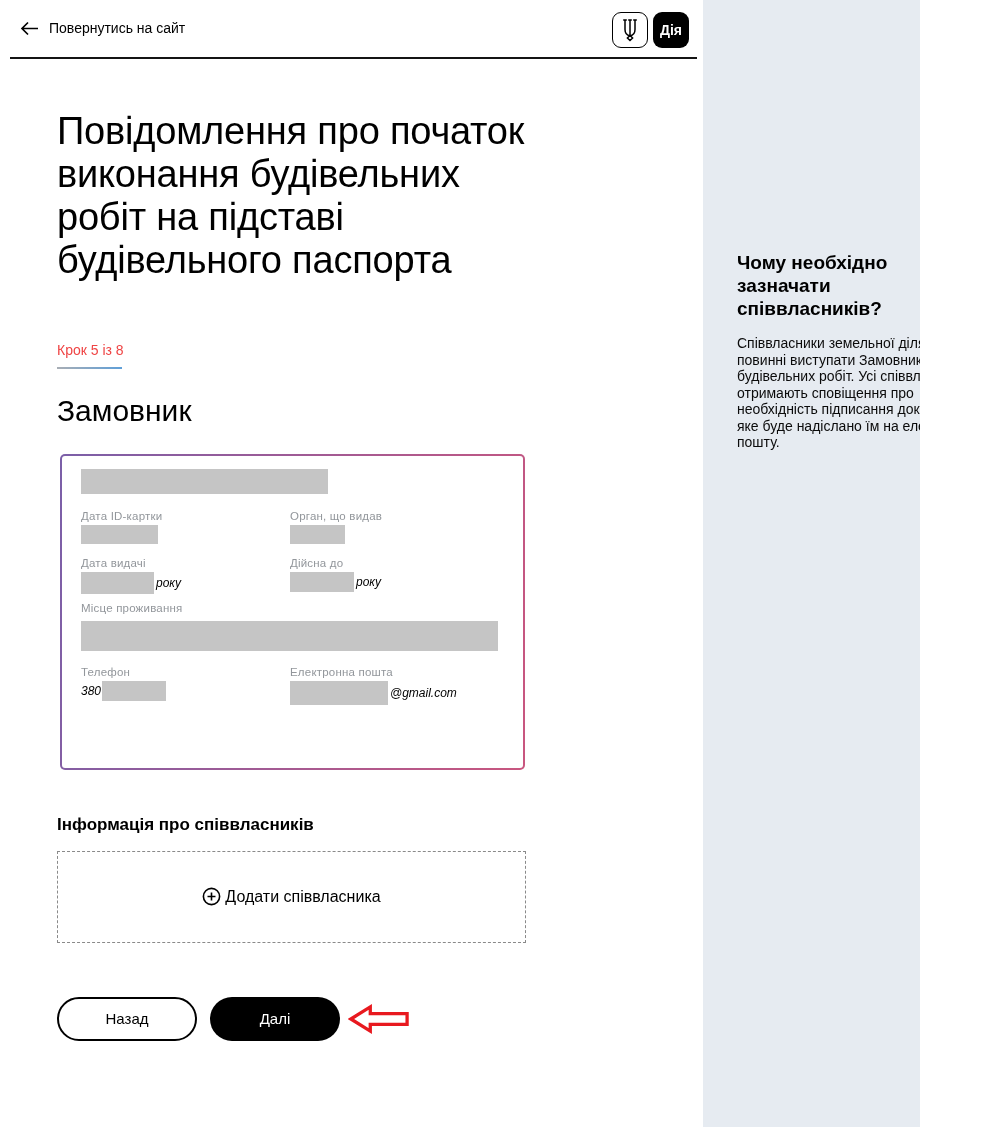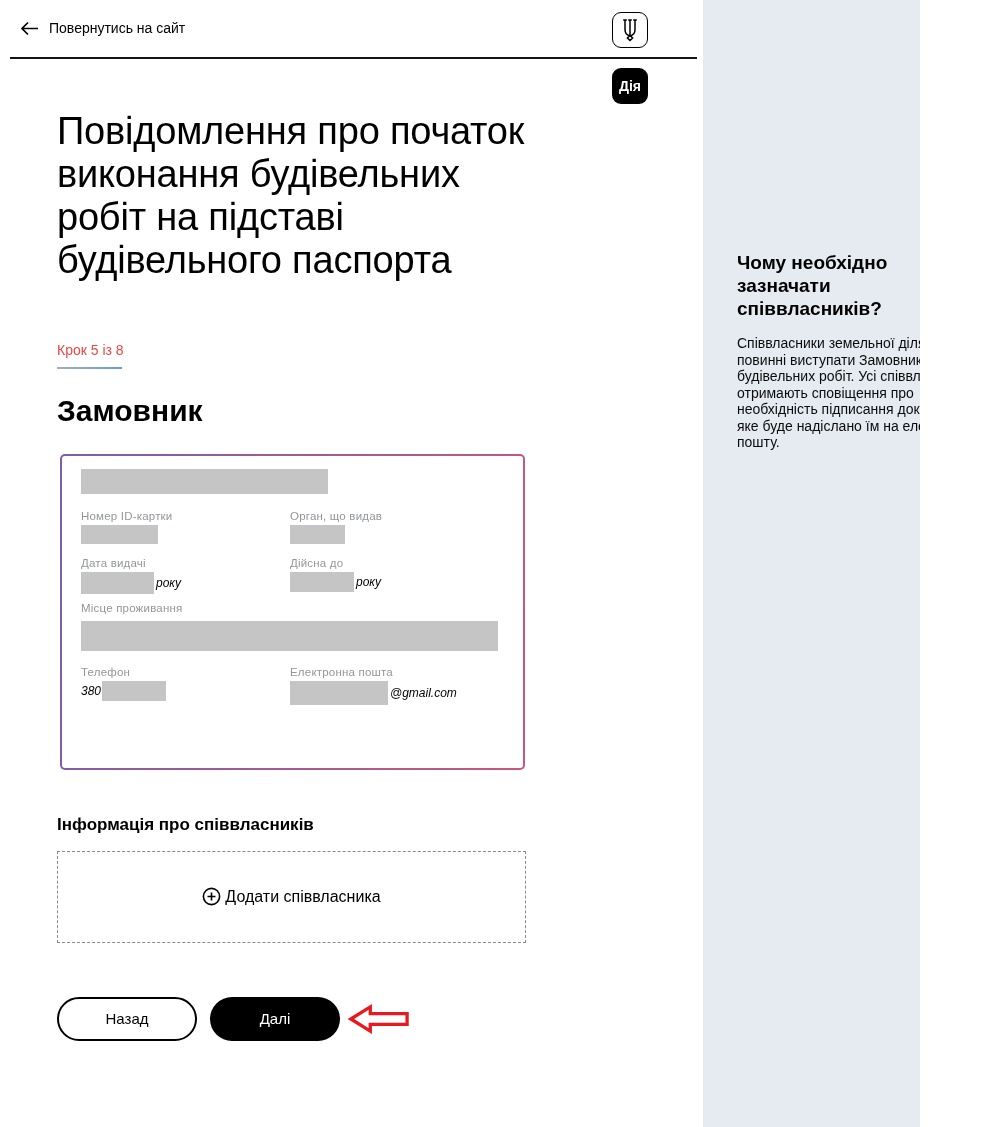--- a/index.html
+++ b/index.html
@@ -14,32 +14,32 @@
   .sidebar-heading { font-size:19px; line-height:23px; font-weight:700; max-width:185px; }
   .sidebar-body { margin-top:15px; width:250px; font-size:14px; line-height:16.5px; color:#0b0b0b; }
   .fab {
     position:absolute; left:227px; top:385px; width:55px; height:55px; border-radius:50%;
     background:#000; display:flex; align-items:center; justify-content:center; z-index:5; cursor:pointer;
   }
 
   
   .header { position:absolute; left:0; top:0; width:703px; height:60px; background:#fff; }
   .back-link { position:absolute; left:20px; top:20px; display:flex; align-items:center; gap:10px; font-size:14px; cursor:pointer; }
-  .logo-group { position:absolute; left:612px; top:12px; display:flex; gap:20px;flex-direction:column; }
+  .logo-group { position:absolute; left:612px; top:12px; display:flex; gap:5px; }
   .logo-box { width:36px; height:36px; border-radius:9px; display:flex; align-items:center; justify-content:center; box-sizing:border-box; }
   .trident-box { background:#fff; border:1.4px solid #000; }
   .diia-box { background:#000; color:#fff; font-size:14px; font-weight:700; }
   .header-line { position:absolute; left:10px; top:57px; width:687px; height:2px; background:#141414; }
 
   
   .main { position:absolute; left:57px; top:60px; width:620px; }
   .title { margin:50px 0 0 0; max-width:470px; font-size:38px; line-height:43px; font-weight:500; letter-spacing:-0.2px; }
   .step { margin-top:60px; font-size:14px; color:#ef4444; }
   .step-line { margin-top:9px; width:65px; height:2px; background:linear-gradient(90deg,#a9aeb5,#5f9fd8); }
-  .section-heading { font-size:30px; line-height:34px; font-weight:700; }
+  .section-heading { font-size:30px; line-height:34px; font-weight:400; }
 
   
   .card-wrap { margin:26px 0 0 3px; width:465px; padding:2px; border-radius:5px; box-sizing:border-box;
                background:linear-gradient(100deg,#7b5fa8 0%,#c9567f 100%); }
   .card { background:#fff; border-radius:3px; height:312px; box-sizing:border-box; padding:13px 18px 0 19px; }
   .blk { background:#c5c5c5; display:inline-block; vertical-align:middle; }
   .name-blk { display:block; width:247px; height:25px; margin-bottom:15px; }
   .field-label { font-size:11.5px; line-height:14px; color:#92969b; letter-spacing:0.2px; }
   .row { display:flex; }
   .col-l { width:209px; }
@@ -120,21 +120,21 @@
 
     <h2 class="section-heading">Замовник</h2>
 
     <div class="card-wrap">
       <div class="card">
 
         <span class="blk name-blk"></span>
 
         <div class="row r1">
           <div class="col-l">
-            <div class="field-label">Номер ID-картки</div>
+            <div class="field-label">Дата ID-картки</div>
             <div class="value-row">
                 <span class="blk" style="width:77px;height:19px;"></span>
               </div>
           </div>
           <div class="col-r">
             <div class="field-label">Орган, що видав</div>
             <div class="value-row">
                 <span class="blk" style="width:55px;height:19px;"></span>
               </div>
           </div>

